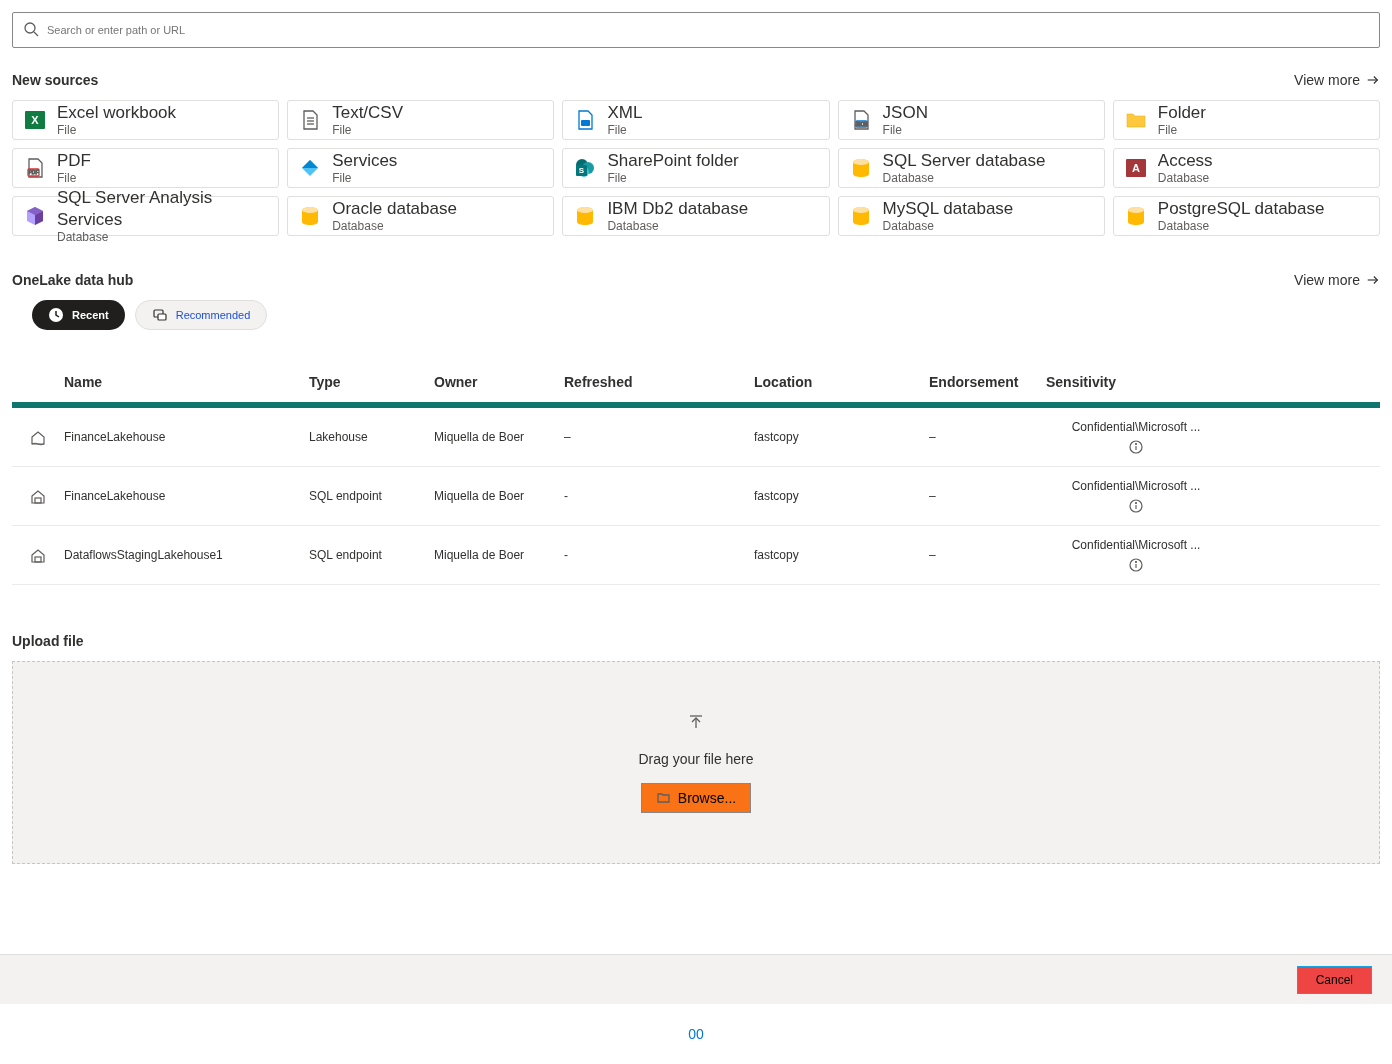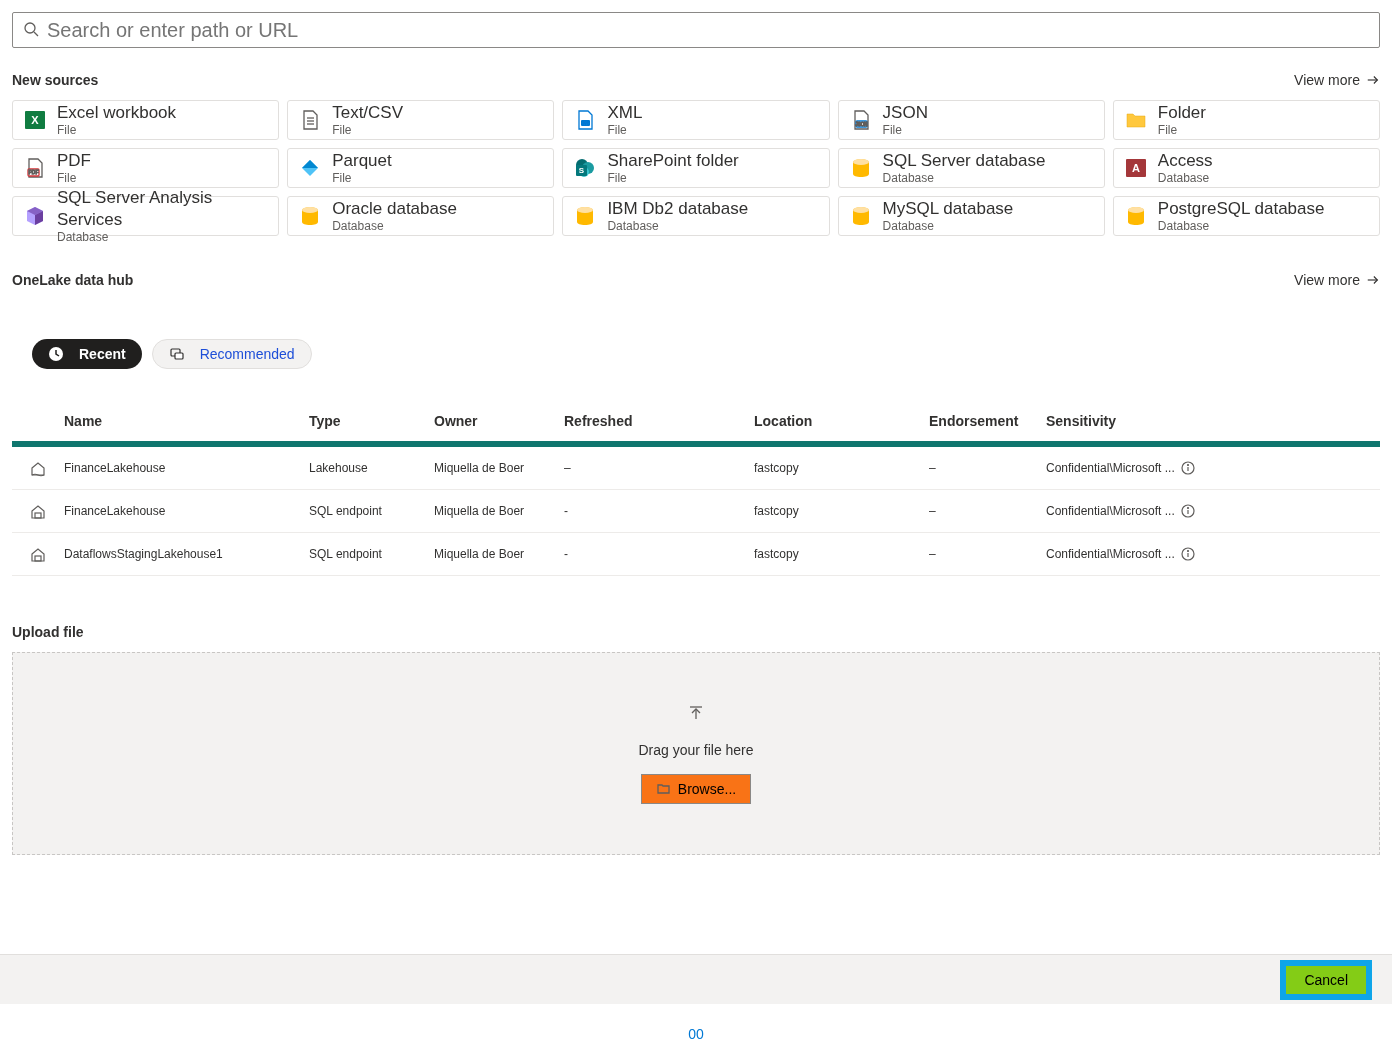--- a/index.html
+++ b/index.html
@@ -22,21 +22,21 @@
     border: 1px solid #8a8886;
     border-radius: 2px;
     height: 36px;
     padding: 0 10px;
     margin-bottom: 24px;
   }
   .search-bar .search-icon { color: #605e5c; margin-right: 8px; }
   .search-bar input {
     border: none;
     flex: 1;
-    font-size: 20px;
+    font-size: 11px;
     color: #605e5c;
     outline: none;
     background: transparent;
   }
 
   
   .section-head {
     display: flex;
     align-items: center;
     justify-content: space-between;
@@ -89,26 +89,25 @@
   
   .pills {
     display: flex;
     gap: 10px;
     padding-left: 20px;
     margin-bottom: 32px;
   }
   .pill {
     display: flex;
     align-items: center;
-    gap: 15px;
+    gap: 8px;
     border-radius: 16px;
     padding: 6px 16px;
-    font-size: 14px;
+    font-size: 11px;
     cursor: pointer;
-    margin-top: 39px;
   }
   .pill.active {
     background: #201f1e;
     color: #fff;
     font-weight: 600;
   }
   .pill.inactive {
     background: #f3f2f1;
     color: #1d4ed8;
     border: 1px solid #e1dfdd;
@@ -124,21 +123,21 @@
     border-bottom: 1px solid #edebe9;
   }
   .table-head {
     font-weight: 600;
     color: #323130;
     font-size: 14px;
     border-bottom: 6px solid #0f766e;
   }
   .table-row { font-size: 12px; cursor: pointer; }
   .row-icon { display: flex; justify-content: center; color: #605e5c; }
-  .sensitivity-cell { display: flex; align-items: center; gap: 6px; }
+  .sensitivity-cell { display: flex; align-items: center; gap: 6px; flex-direction: column; }
   .info-icon { color: #605e5c; }
 
   
   .upload-section { margin-top: 48px; }
   .upload-zone {
     margin-top: 12px;
     border: 1px dashed #c8c6c4;
     background: #f3f2f1;
     display: flex;
     flex-direction: column;
@@ -168,24 +167,24 @@
     right: 0;
     height: 50px;
     background: #f3f2f1;
     border-top: 1px solid #e1dfdd;
     display: flex;
     align-items: center;
     justify-content: flex-end;
     padding: 0 20px;
   }
   .cancel-btn {
-    border: 6px solid #0ea5e9;
-    background: #84cc16;
+    border: 1px solid #0ea5e9;
+    background: #ef4444;
     padding: 6px 18px;
-    font-size: 14px;
+    font-size: 12px;
     cursor: pointer;
   }
 
   .page-num {
     position: absolute;
     bottom: 22px;
     left: 50%;
     transform: translateX(-50%);
     color: #0078d4;
     font-size: 14px;
@@ -296,21 +295,21 @@
         </span>
     </div>
     <div class="source-card">
       <span class="source-icon">
           <svg width="24" height="24">
             <path d="M4 12 L12 4 L20 12 L12 20 Z" fill="#4fc3f7"></path>
             <path d="M4 12 L12 4 L20 12" fill="#0288d1"></path>
           </svg>
         </span>
       <span class="source-text">
-          <span class="source-title">Parquet</span>
+          <span class="source-title">Services</span>
           <span class="source-sub">File</span>
         </span>
     </div>
     <div class="source-card">
       <span class="source-icon">
           <svg width="24" height="24">
             <circle cx="9" cy="9" r="6" fill="#036c70"></circle>
             <circle cx="15" cy="12" r="6" fill="#1a9ba1"></circle>
             <circle cx="11" cy="16" r="5" fill="#37c6d0"></circle>
             <rect x="3" y="9" width="11" height="11" rx="1" fill="#03787c"></rect>

